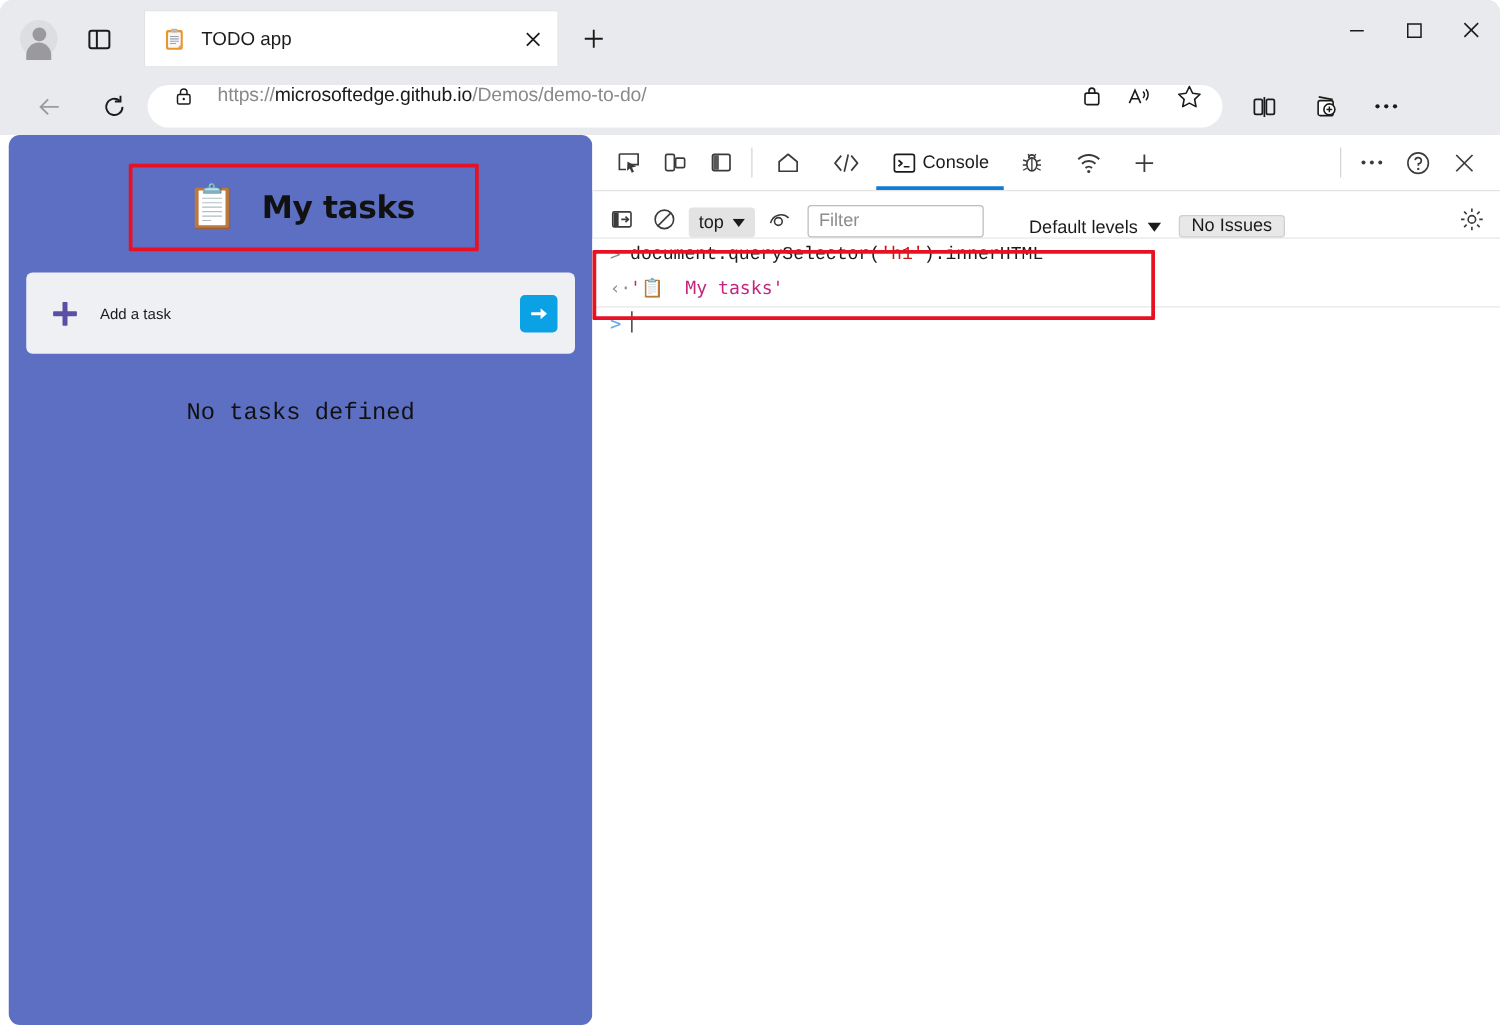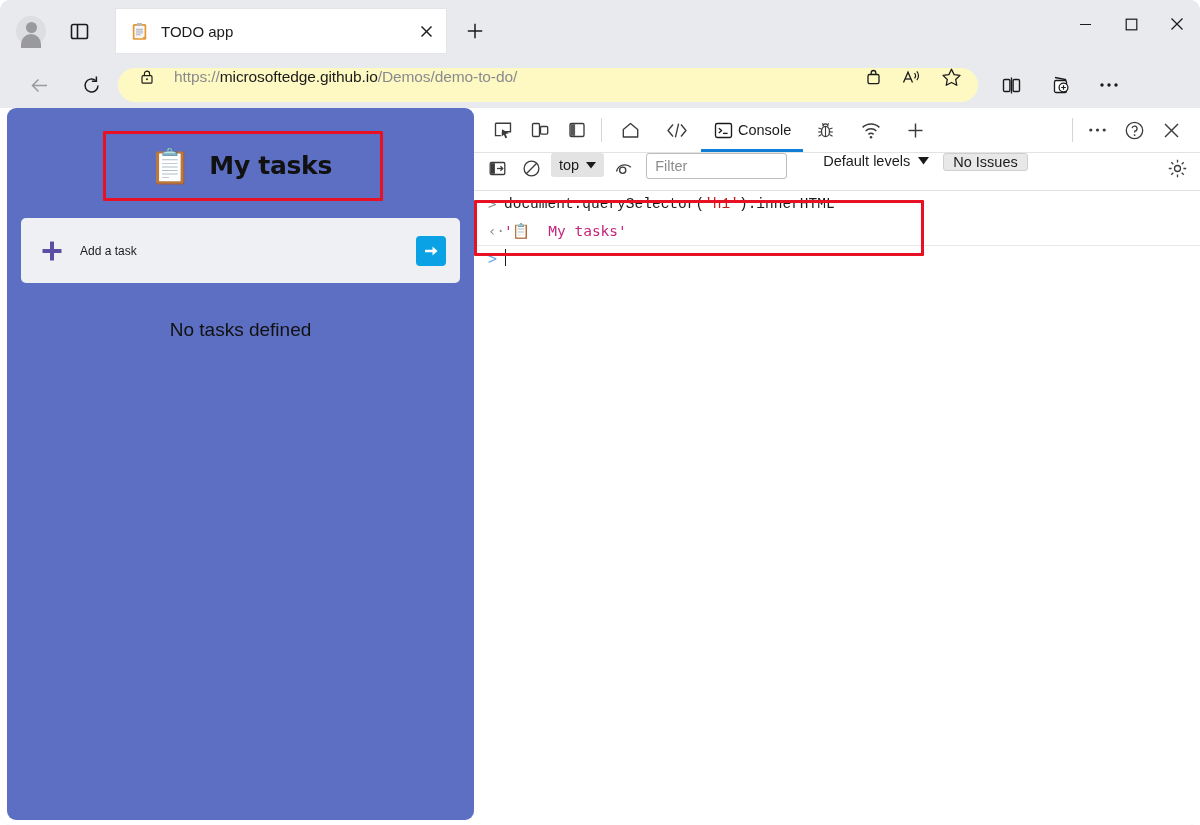--- a/index.html
+++ b/index.html
@@ -71,21 +71,21 @@
     width: 1200px; height: 46px;
     background: #e8eaed;
     display: flex; align-items: center;
   }
   .navbtn {
     width: 34px; height: 34px; flex: none;
     display: flex; align-items: center; justify-content: center;
   }
   #omnibox {
     margin-left: 10px; width: 860px; height: 34px;
-    background: #fef9c3; border-radius: 17px;
+    background: #ffffff; border-radius: 17px;
     display: flex; align-items: center; padding: 0 8px 16px 14px; flex: none;
   }
   .url {
     flex: 1; margin-left: 12px;
     font-size: 15.5px; color: #8a8a8e; white-space: nowrap;
     letter-spacing: -0.1px;
   }
   .url b { color: #1b1b1b; font-weight: 400; }
   .omni-icon {
     width: 30px; height: 30px; flex: none;
@@ -133,21 +133,21 @@
     font-size: 12px; color: #1b1b1b; outline: none;
   }
   #addTaskInput::placeholder { color: #1b1b1b; opacity: 1; }
   #submitBtn {
     width: 30px; height: 30px; flex: none;
     background: #0aa1e5; border: none; border-radius: 4px;
     display: flex; align-items: center; justify-content: center;
   }
   #emptyMsg {
     margin-top: 36px; text-align: center;
-    font-size: 19px; color: #111111;
+    font-size: 19px; color: #111111; font-family: Liberation Mono, monospace;
   }
 
   
   #devtools {
     position: absolute; left: 474px; top: 0;
     width: 726px; height: 715px;
     background: #ffffff;
   }
   #dt-tabs {
     height: 45px; display: flex; align-items: center;
@@ -163,21 +163,21 @@
     height: 44px; display: flex; align-items: center; gap: 4px;
     padding: 0 12px; flex: none; position: relative;
     font-size: 14.5px; color: #3b3b3b;
   }
   .dt-tab.active { color: #1b1b1b; }
   .dt-tab.active::after {
     content: ""; position: absolute; left: 0; right: 0; bottom: 0;
     height: 3px; background: #0f7cd6;
   }
   #dt-filterbar {
-    height: 38px; display: flex; align-items: flex-start;
+    height: 38px; display: flex; align-items: flex-end;
     border-bottom: 1px solid #e3e3e3;
     padding: 0 6px;
   }
   .fb-btn {
     width: 34px; height: 30px; flex: none;
     display: flex; align-items: center; justify-content: center;
   }
   #ctxSelect {
     height: 24px; background: #e3e3e3; border-radius: 3px;
     display: flex; align-items: center; gap: 7px;

